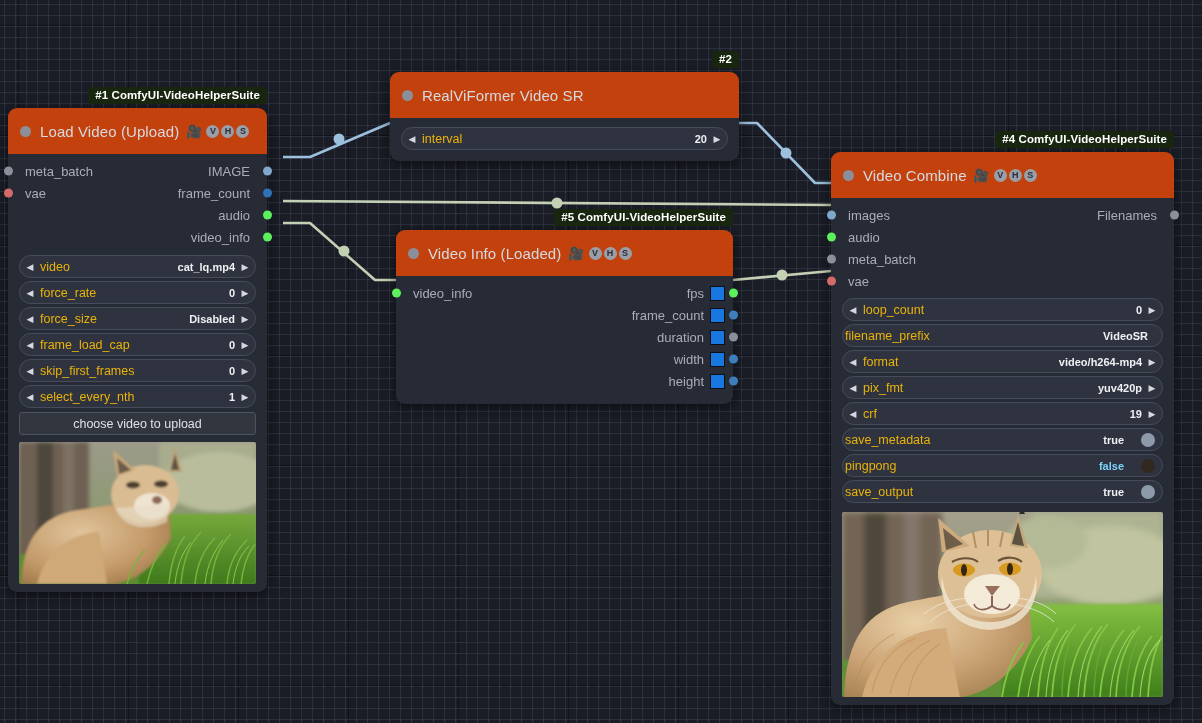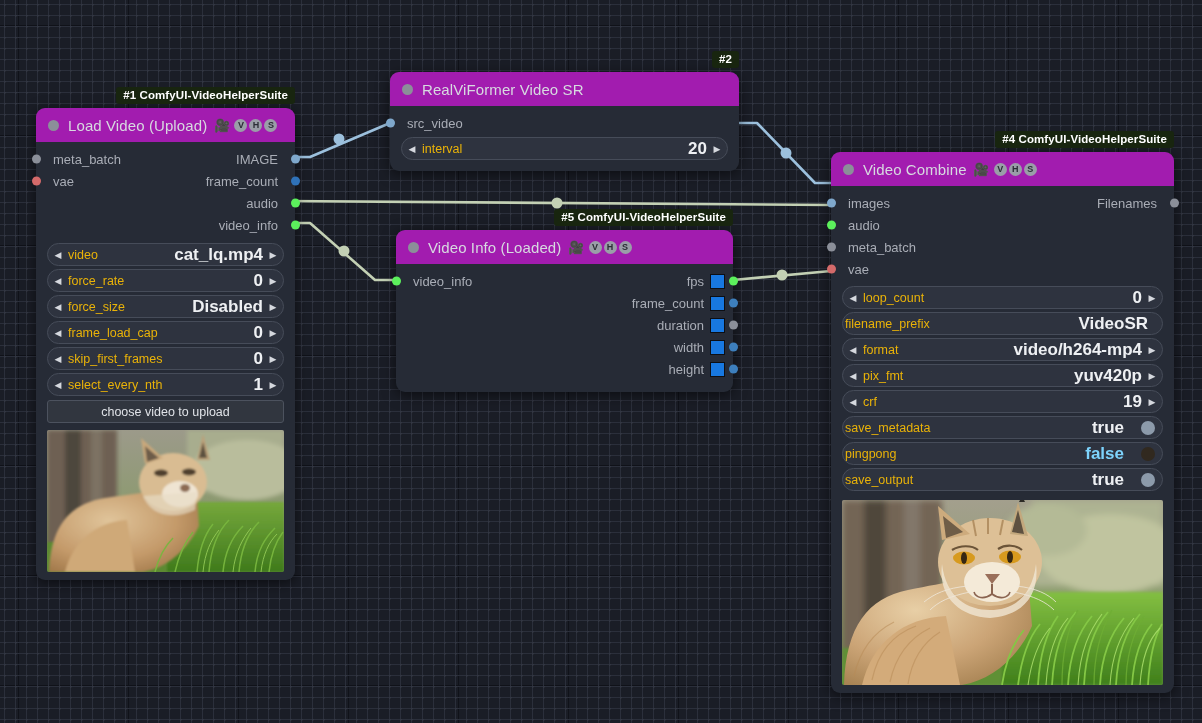--- a/index.html
+++ b/index.html
@@ -42,22 +42,22 @@
 
   .node{
     position:absolute;
     background:#262b36;
     border-radius:9px;
     box-shadow:0 3px 14px rgba(0,0,0,.55);
     box-sizing:border-box;
     overflow:visible;
   }
   .node .titlebar{
-    height:34px;border-radius:9px 9px 0 0;
-    background:#a21caf;
+    height:46px;border-radius:9px 9px 0 0;
+    background:#c2410c;
     display:flex;align-items:center;
     padding:0 10px;
     box-sizing:border-box;
   }
   .collapse-dot{
     width:11px;height:11px;border-radius:50%;
     background:#8b8f99;flex:none;margin-right:9px;margin-left:2px;
   }
   .node-title{
     color:#d7dae0;font-size:15px;letter-spacing:.1px;white-space:nowrap;
@@ -104,21 +104,21 @@
     margin:3px 11px;height:23px;border-radius:12px;
     background:#2e333f;border:1px solid #464c59;
     display:flex;align-items:center;
     box-sizing:border-box;position:relative;
   }
   .widget .arr{
     color:#d5d8de;font-size:9px;width:20px;text-align:center;flex:none;user-select:none;
   }
   .widget .wlbl{font-size:12.5px;color:#eab308;white-space:nowrap;}
   .widget .wval{
-    margin-left:auto;font-size:17px;color:#eef0f3;font-weight:bold;white-space:nowrap;text-align:center;
+    margin-left:auto;font-size:11px;color:#eef0f3;font-weight:bold;white-space:nowrap;text-align:center;
   }
   .widget.noarrow .wlbl{margin-left:2px;}
   .widget.noarrow .wval{margin-right:14px;}
   .widget .wval.pad{margin-right:12px;}
   .toggle{
     width:14px;height:14px;border-radius:50%;margin:0 7px 0 5px;flex:none;
   }
   .toggle.on{background:#8c9aaa;}
   .toggle.off{background:#31291f;}
 
@@ -127,21 +127,21 @@
     background:#31363f;border:1px solid #4c525e;
     color:#dfe2e7;font-size:12.5px;
     display:flex;align-items:center;justify-content:center;
     box-sizing:border-box;
   }
 
   .preview{margin:7px 11px 0 11px;border-radius:2px;overflow:hidden;position:relative;}
   .preview svg{display:block;}
 
   
-  #node-load{left:36px;top:108px;width:259px;}
+  #node-load{left:8px;top:108px;width:259px;}
   #node-sr{left:390px;top:72px;width:349px;}
   #node-info{left:396px;top:230px;width:337px;}
   #node-combine{left:831px;top:152px;width:343px;}
 </style>
 </head>
 <body>
 
 <div id="canvas">
   <div id="dots"></div>
 
@@ -329,26 +329,20 @@
   </div>
 
   <div class="node" id="node-sr">
     <div class="badge">#2</div>
     <div class="titlebar">
       <div class="collapse-dot"></div>
       <div class="node-title">RealViFormer Video SR</div>
     </div>
     <div class="body">
       <div class="rowpair">
-        <div class="col">
-          <div class="slot in">
-            <span class="dot" style="background:#7fa8cc"></span>
-            <span class="lbl">src_video</span>
-          </div>
-        </div>
       </div>
       <div class="widget">
         <span class="arr">◀</span>
         <span class="wlbl">interval</span>
         <span class="wval">20</span>
         <span class="arr">▶</span>
       </div>
     </div>
   </div>
 

